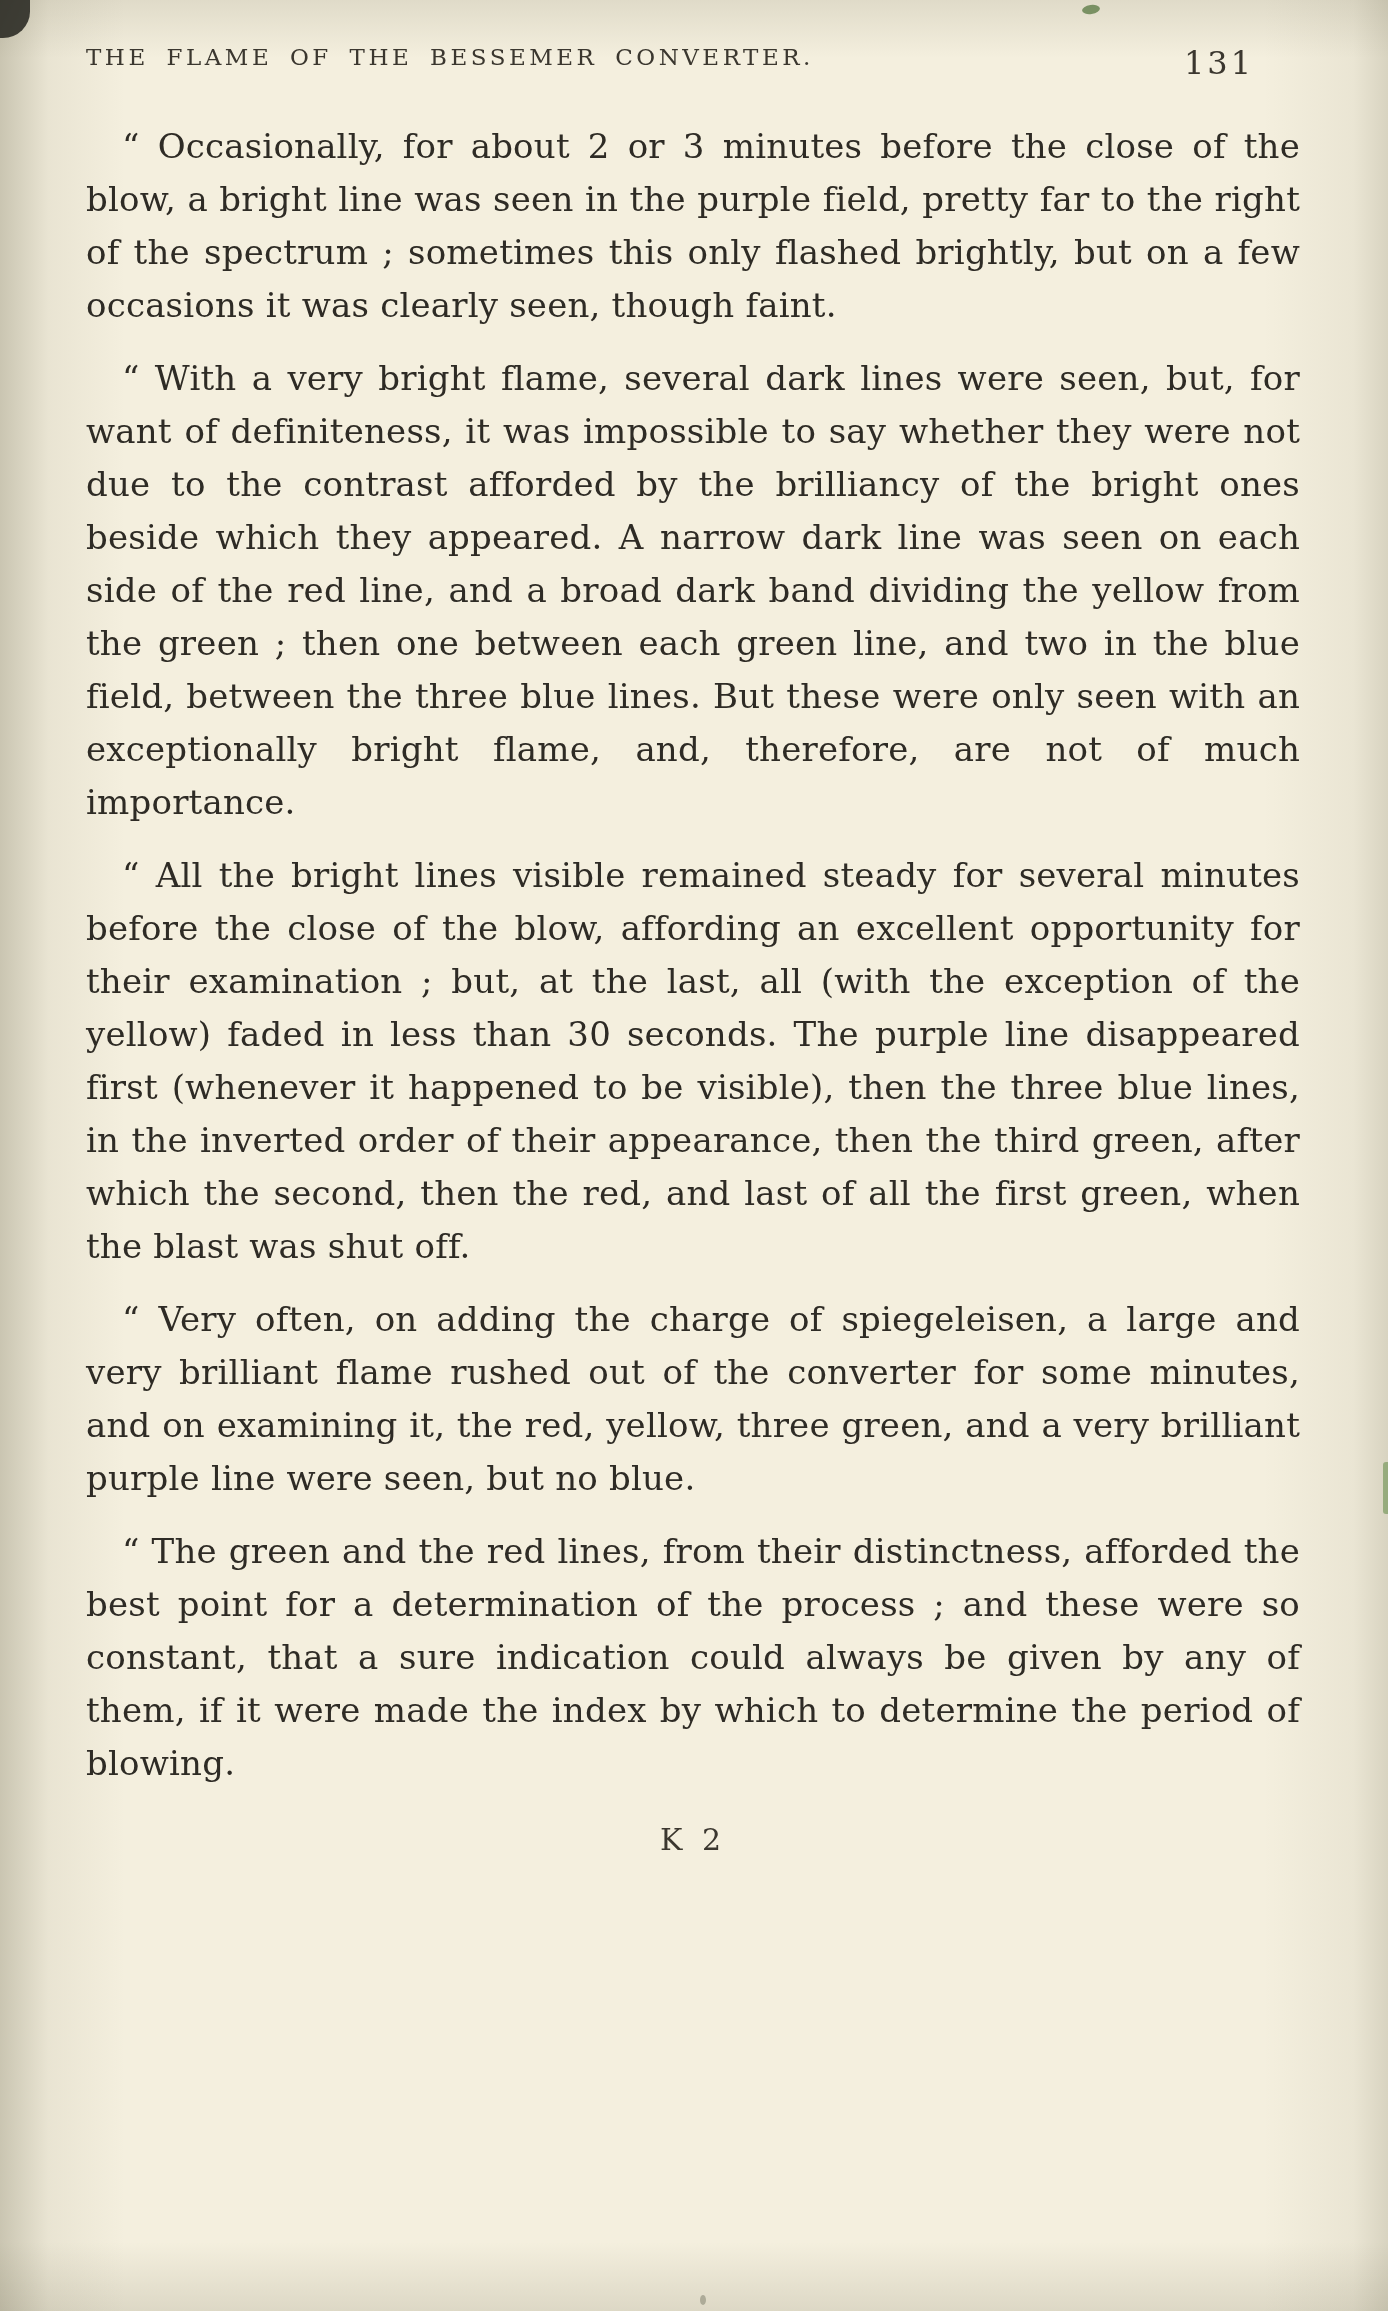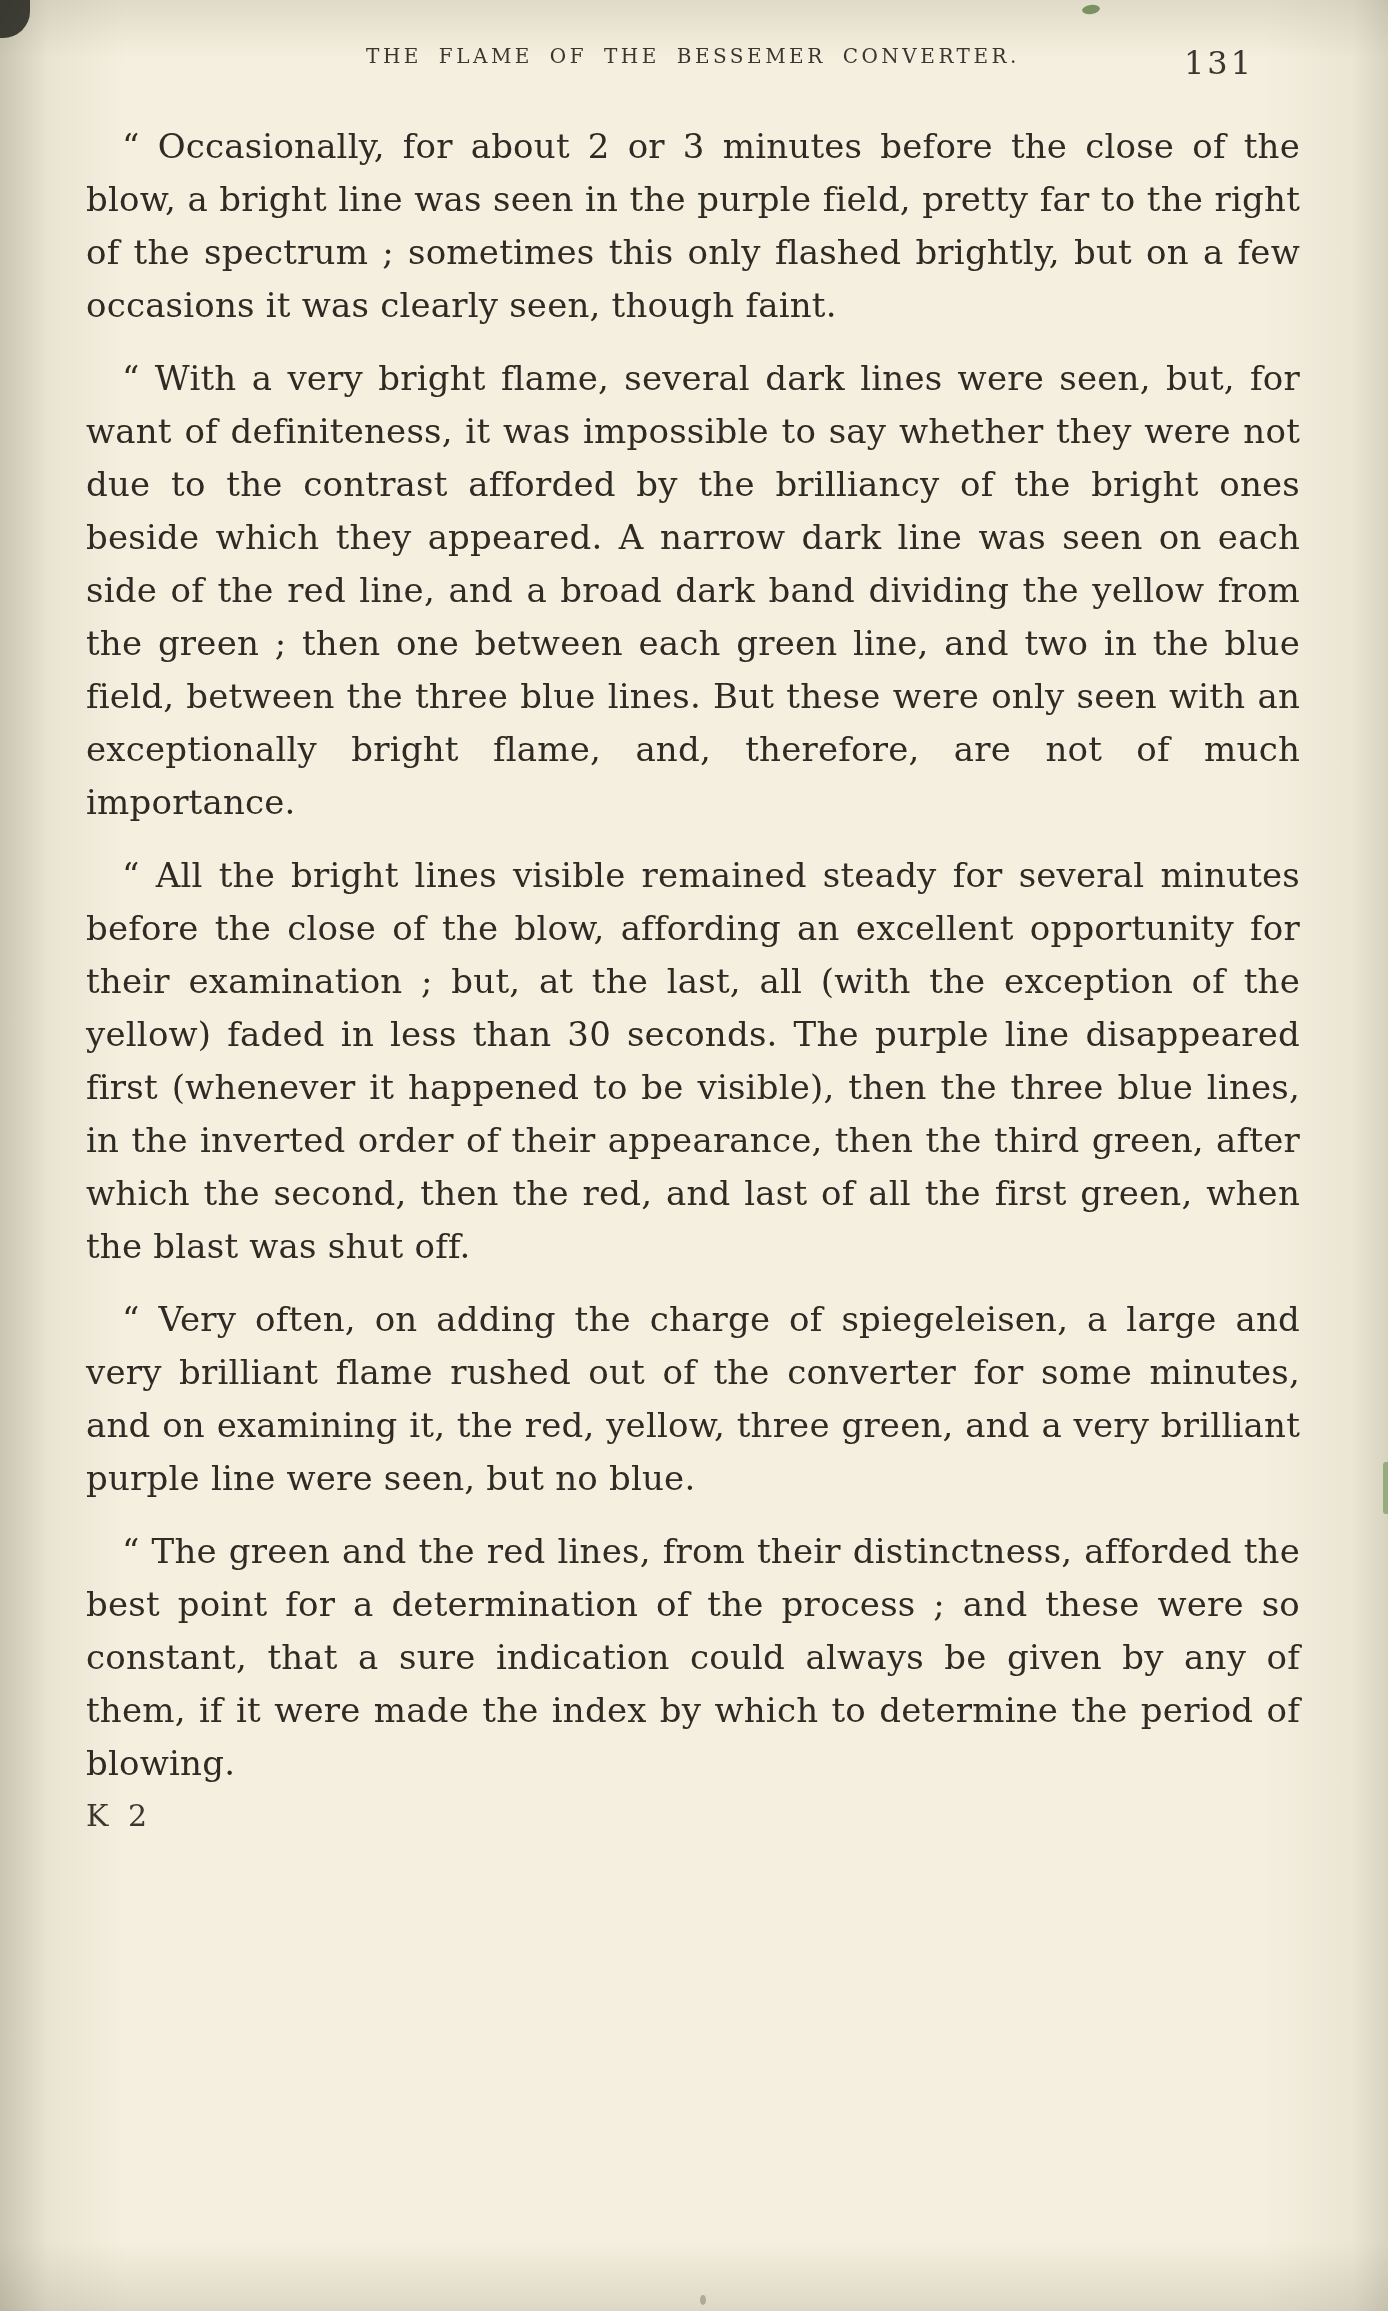--- a/index.html
+++ b/index.html
@@ -54,22 +54,22 @@
   }
 
   
   .running-header {
     position: relative;
     height: 42px;
     margin-bottom: 34px;
     color: var(--header-ink, #3b372f);
   }
   .header-title {
-    text-align: center;
-    font-size: 20px;
+    text-align: left;
+    font-size: 23px;
     letter-spacing: 3.5px;
     word-spacing: 7px;
     white-space: nowrap;
   }
   .page-number {
     position: absolute;
     right: 46px; top: 0;
     font-size: 32px;
     letter-spacing: 3px;
   }
@@ -80,21 +80,22 @@
     line-height: 53px;
     text-align: justify;
     letter-spacing: 0.2px;
   }
   .body-text p { margin-top: 20px; }
   .body-text p.no-indent { margin-top: 0; text-indent: 0; }
   .body-text p.indent { text-indent: 36px; }
 
   
   .signature {
-    margin-top: 8px;
+    margin-top: 32px;
+    text-align: center;
     font-size: 30px;
     letter-spacing: 5px;
     color: var(--header-ink, #3b372f);
   }
 </style>
 </head>
 <body>
 
 <div class="page">
 

